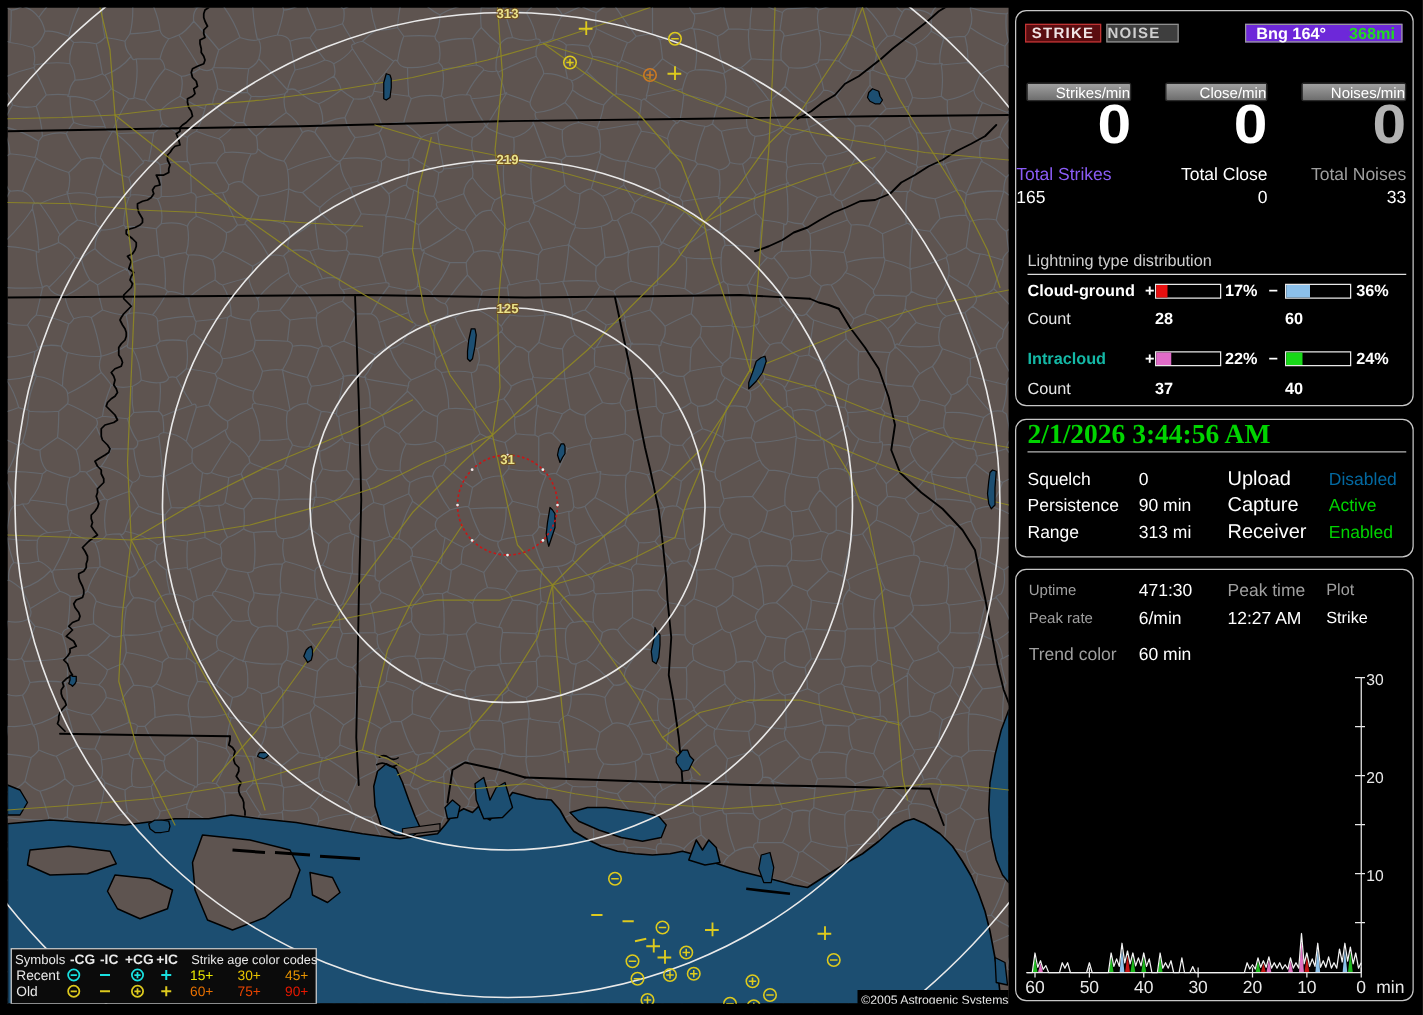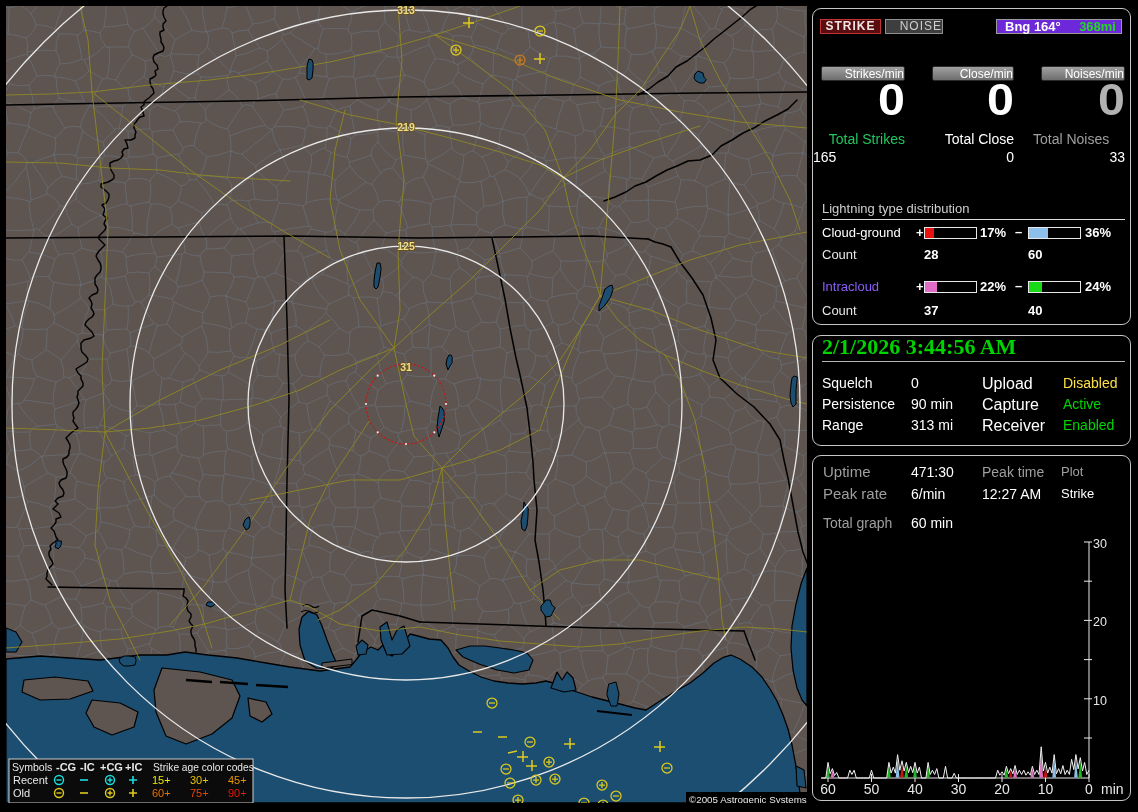--- a/index.html
+++ b/index.html
@@ -206,51 +206,51 @@
       <text x="228" y="784" fill="#e89400" font-family="Liberation Sans" font-size="11">45+</text>
       <text x="152" y="797" fill="#e87000" font-family="Liberation Sans" font-size="11">60+</text>
       <text x="190" y="797" fill="#e84400" font-family="Liberation Sans" font-size="11">75+</text>
       <text x="228" y="797" fill="#e81800" font-family="Liberation Sans" font-size="11">90+</text>
       <rect x="686" y="792" width="121" height="15" fill="#000"></rect>
       <text x="689" y="803" fill="#e8e8e8" font-family="Liberation Sans" font-size="9.8">©2005 Astrogenic Systems</text>
     </svg></div>
 
 <div class="pnl" style="top:8px;height:317px">
   <div style="position:absolute;left:7px;top:10px;width:61px;height:15px;background:#5a0d10;border:1px solid #c03434;color:#efe3e3;font-weight:bold;font-size:12px;text-align:center;line-height:13px;letter-spacing:1px">STRIKE</div>
-  <div style="position:absolute;left:72px;top:10px;width:58px;height:15px;background:#3e3e3e;border:1px solid #909090;color:#cfcfcf;font-weight:normal;font-size:12px;text-align:right;line-height:13px;letter-spacing:1px">NOISE</div>
+  <div style="position:absolute;left:72px;top:10px;width:58px;height:15px;background:#3e3e3e;border:1px solid #909090;color:#cfcfcf;font-weight:bold;font-size:12px;text-align:left;line-height:13px;letter-spacing:1px">NOISE</div>
   <div style="position:absolute;left:183px;top:10px;width:126px;height:15px;background:#6d28d9;border:1px solid #9a9a9a;font-weight:bold;font-size:13px;line-height:13px">
      <span style="color:#fff;padding-left:8px">Bng 164°</span><span style="color:#22d822;float:right;padding-right:5px">368mi</span></div>
   <div class="btn" style="position:absolute;left:8px;top:57px;width:84px;height:15px;line-height:14px">Strikes/min</div>
   <div class="btn" style="position:absolute;left:119px;top:57px;width:82px;height:15px;line-height:14px">Close/min</div>
   <div class="btn" style="position:absolute;left:228px;top:57px;width:84px;height:15px;line-height:14px">Noises/min</div>
   <div style="position:absolute;left:0;top:66px;width:92px;text-align:right;font-size:44px;font-weight:bold;color:#fff;transform:scaleX(1.1);transform-origin:100% 50%">0</div>
   <div style="position:absolute;left:110px;top:66px;width:91px;text-align:right;font-size:44px;font-weight:bold;color:#fff;transform:scaleX(1.1);transform-origin:100% 50%">0</div>
   <div style="position:absolute;left:220px;top:66px;width:92px;text-align:right;font-size:44px;font-weight:bold;color:#b2b2b2;transform:scaleX(1.1);transform-origin:100% 50%">0</div>
-  <div style="position:absolute;left:0px;top:122px;width:92px;text-align:right;font-size:14px;color:#22c55e">Total Strikes</div>
+  <div style="position:absolute;left:0px;top:122px;width:92px;text-align:left;font-size:14px;color:#8b5cf6">Total Strikes</div>
   <div style="position:absolute;left:110px;top:122px;width:91px;text-align:right;font-size:14px;color:#fff">Total Close</div>
-  <div style="position:absolute;left:220px;top:122px;width:92px;font-size:14px;color:#9f9f9f">Total Noises</div>
+  <div style="position:absolute;left:220px;top:122px;width:92px;text-align:right;font-size:14px;color:#9f9f9f">Total Noises</div>
   <div style="position:absolute;left:0px;top:140px;width:92px;text-align:left;font-size:14px;color:#fff">165</div>
   <div style="position:absolute;left:110px;top:140px;width:91px;text-align:right;font-size:14px;color:#fff">0</div>
   <div style="position:absolute;left:220px;top:140px;width:92px;text-align:right;font-size:14px;color:#fff">33</div>
   <div style="position:absolute;left:9px;top:192px;width:303px;font-size:13px;color:#cfcfcf;border-bottom:1px solid #dcdcdc;padding-bottom:3px">Lightning type distribution</div>
-  <div style="position:absolute;left:9px;top:216px;font-size:13px;font-weight:normal;color:#fff">Cloud-ground</div>
+  <div style="position:absolute;left:9px;top:216px;font-size:13px;font-weight:bold;color:#fff">Cloud-ground</div>
   <span style="position:absolute;left:103px;top:216px;font-size:13px;font-weight:bold;color:#fff">+</span>
   <div style="position:absolute;left:111px;top:218px;width:53px;height:12px;border:1px solid #e8e8e8;background:#000">
       <div style="width:9px;height:10px;background:#e81010"></div>
     </div>
   <div style="position:absolute;left:167px;top:216px;font-size:13px;font-weight:bold;color:#fff">17%</div>
   <span style="position:absolute;left:202px;top:215px;font-size:13px;font-weight:bold;color:#fff">–</span>
   <div style="position:absolute;left:215px;top:218px;width:53px;height:12px;border:1px solid #e8e8e8;background:#000">
       <div style="width:19px;height:10px;background:#8cc0ea"></div>
     </div>
   <div style="position:absolute;left:272px;top:216px;font-size:13px;font-weight:bold;color:#fff">36%</div>
   <div style="position:absolute;left:9px;top:238px;font-size:13px;color:#e6e6e6">Count</div>
   <div style="position:absolute;left:111px;top:238px;font-size:13px;font-weight:bold;color:#fff">28</div>
   <div style="position:absolute;left:215px;top:238px;font-size:13px;font-weight:bold;color:#fff">60</div>
-  <div style="position:absolute;left:9px;top:270px;font-size:13px;font-weight:normal;color:#8b5cf6">Intracloud</div>
+  <div style="position:absolute;left:9px;top:270px;font-size:13px;font-weight:bold;color:#14b8a6">Intracloud</div>
   <span style="position:absolute;left:103px;top:270px;font-size:13px;font-weight:bold;color:#fff">+</span>
   <div style="position:absolute;left:111px;top:272px;width:53px;height:12px;border:1px solid #e8e8e8;background:#000">
       <div style="width:12px;height:10px;background:#e06cc8"></div>
     </div>
   <div style="position:absolute;left:167px;top:270px;font-size:13px;font-weight:bold;color:#fff">22%</div>
   <span style="position:absolute;left:202px;top:269px;font-size:13px;font-weight:bold;color:#fff">–</span>
   <div style="position:absolute;left:215px;top:272px;width:53px;height:12px;border:1px solid #e8e8e8;background:#000">
       <div style="width:13px;height:10px;background:#18d818"></div>
     </div>
   <div style="position:absolute;left:272px;top:270px;font-size:13px;font-weight:bold;color:#fff">24%</div>
@@ -258,29 +258,29 @@
   <div style="position:absolute;left:111px;top:294px;font-size:13px;font-weight:bold;color:#fff">37</div>
   <div style="position:absolute;left:215px;top:294px;font-size:13px;font-weight:bold;color:#fff">40</div>
 </div>
 
 <div class="pnl" style="top:335px;height:111px">
   <div style="position:absolute;left:9px;top:-2px;font-family:'Liberation Serif',serif;font-weight:bold;font-size:22px;color:#00d400">2/1/2026 3:44:56 AM</div>
   <div style="position:absolute;left:9px;top:25px;width:303px;border-bottom:1px solid #b5b5b5"></div>
   <div style="position:absolute;left:9px;top:37px;font-size:14px;color:#fff;line-height:21px">Squelch<br>Persistence<br>Range</div>
   <div style="position:absolute;left:98px;top:37px;font-size:14px;color:#fff;line-height:21px">0<br>90 min<br>313 mi</div>
   <div style="position:absolute;left:169px;top:37px;font-size:16px;color:#fff;line-height:21px">Upload<br>Capture<br>Receiver</div>
-  <div style="position:absolute;left:250px;top:37px;font-size:14px;line-height:21px"><span style="color:#fde047">Disabled</span><br><span style="color:#00d400">Active</span><br><span style="color:#00d400">Enabled</span></div>
+  <div style="position:absolute;left:250px;top:37px;font-size:14px;line-height:21px"><span style="color:#0369a1">Disabled</span><br><span style="color:#00d400">Active</span><br><span style="color:#00d400">Enabled</span></div>
 </div>
 
 <div class="pnl" style="top:455px;height:346px">
-  <div style="position:absolute;left:10px;top:5px;font-size:15px;line-height:22px" class="rlab">Uptime<br>Peak rate</div>
+  <div style="position:absolute;left:10px;top:5px;font-size:12px;line-height:22px" class="rlab">Uptime<br>Peak rate</div>
   <div style="position:absolute;left:98px;top:5px;font-size:14px;color:#fff;line-height:22px">471:30<br>6/min</div>
   <div style="position:absolute;left:169px;top:5px;font-size:14px;line-height:22px"><span class="rlab">Peak time</span><br><span style="color:#fff">12:27 AM</span></div>
   <div style="position:absolute;left:248px;top:5px;font-size:13px;line-height:22px"><span class="rlab">Plot</span><br><span style="color:#fff">Strike</span></div>
-  <div style="position:absolute;left:10px;top:59px;font-size:14px" class="rlab">Total graph</div>
+  <div style="position:absolute;left:10px;top:59px;font-size:14px" class="rlab">Trend color</div>
   <div style="position:absolute;left:98px;top:59px;font-size:14px;color:#fff">60 min</div>
   <div style="position:absolute;left:0;top:0"><svg width="319" height="346" font-family="Liberation Sans">
         <path d="M276 86 V322 M8 322 H276" stroke="#e8e8e8" stroke-width="1" fill="none"></path>
         <path d="M271 86.0 H279" stroke="#e8e8e8" stroke-width="1"></path>
         <text x="280" y="92.0" fill="#e8e8e8" font-size="12.5">30</text>
         <path d="M271 125.2 H279" stroke="#e8e8e8" stroke-width="1"></path>
         <path d="M271 164.4 H279" stroke="#e8e8e8" stroke-width="1"></path>
         <text x="280" y="170.4" fill="#e8e8e8" font-size="12.5">20</text>
         <path d="M271 203.6 H279" stroke="#e8e8e8" stroke-width="1"></path>
         <path d="M271 242.8 H279" stroke="#e8e8e8" stroke-width="1"></path>

